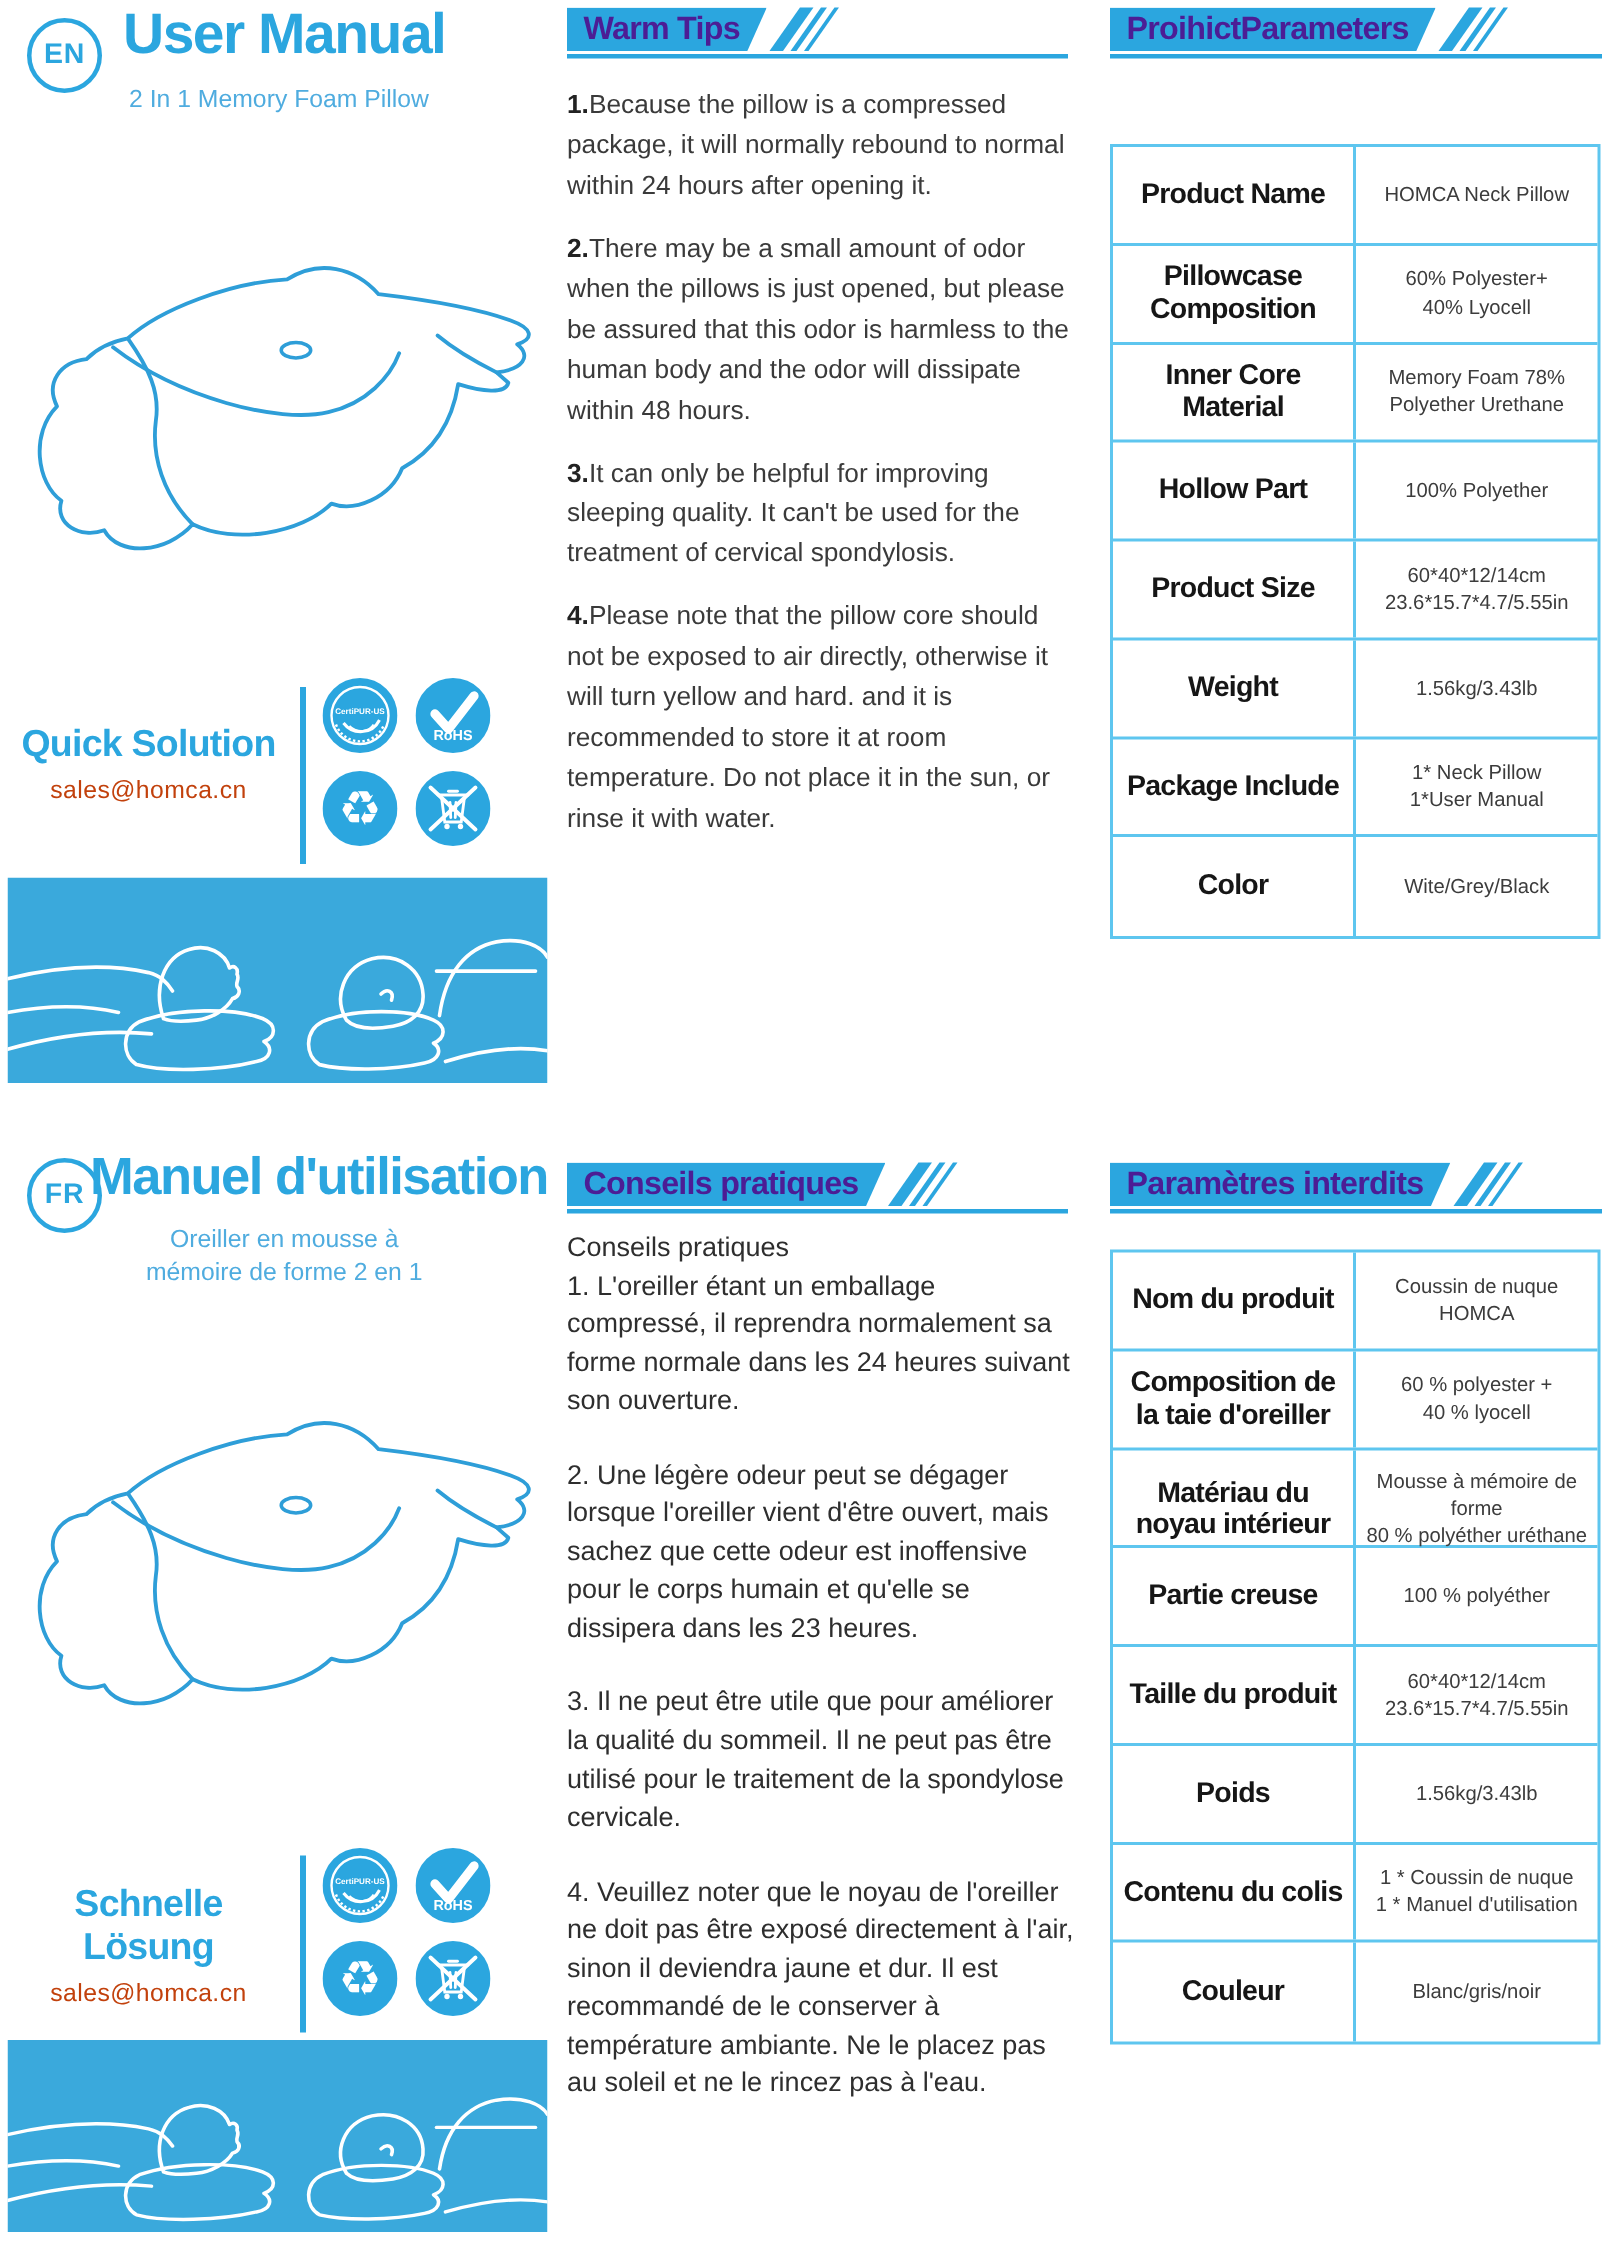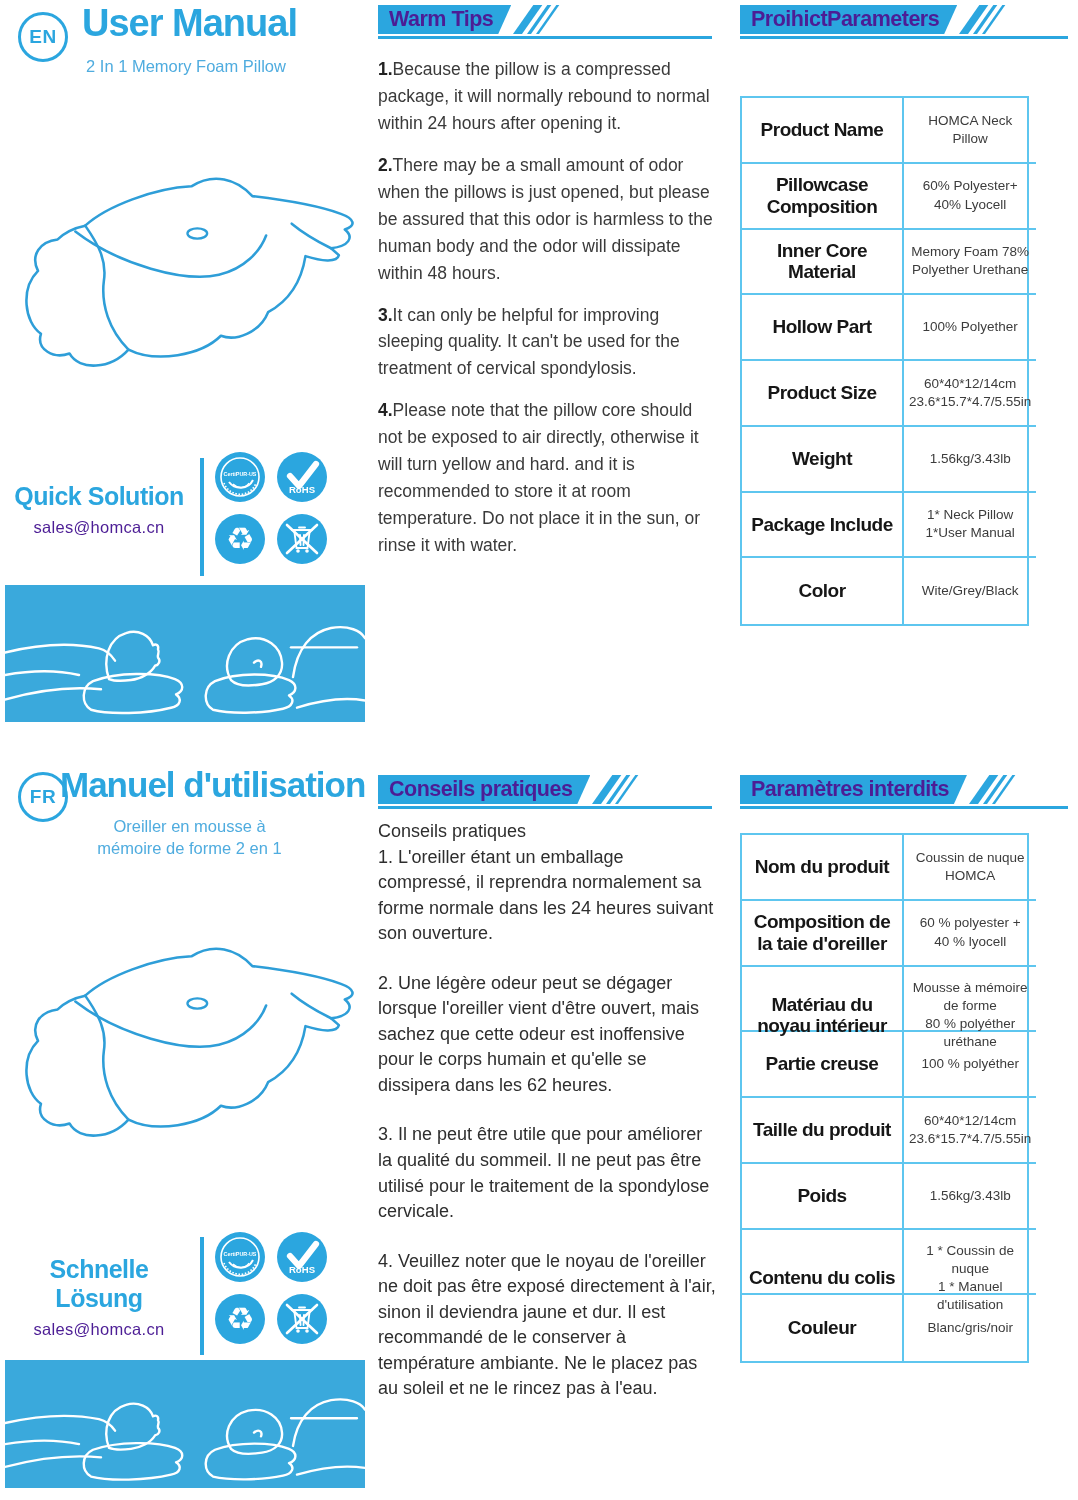--- a/index.html
+++ b/index.html
@@ -23,21 +23,21 @@
         color:var(--accent);letter-spacing:-1px;white-space:nowrap;}
   .sec-fr .sec-title{left:60px;top:0px;font-size:35px;}
   .sec-subtitle{position:absolute;left:66px;top:55px;width:240px;text-align:center;font-size:16.5px;
         color:#4FACDF;white-space:pre-line;line-height:1.35;}
   .sec-fr .sec-subtitle{left:62px;width:255px;top:50px;}
   .pillow-art{position:absolute;left:8px;top:145px;width:355px;height:295px;}
   .sec-fr .pillow-art{top:150px;}
   .contact-block{position:absolute;left:6px;top:482px;width:186px;text-align:center;}
   .sec-fr .contact-block{top:490px;}
   .contact-title{font-size:25px;font-weight:bold;color:var(--accent);letter-spacing:-.5px;}
-  .contact-email{margin-top:7px;font-size:16.5px;color:#4c1d95;letter-spacing:.3px;}
+  .contact-email{margin-top:7px;font-size:16.5px;color:#c2410c;letter-spacing:.3px;}
   .side-divider{position:absolute;left:200px;top:458px;width:4px;height:118px;background:var(--accent);}
   .sec-fr .side-divider{top:472px;}
   .icons-grid{position:absolute;left:215px;top:452px;display:grid;
         grid-template-columns:50px 50px;grid-auto-rows:50px;column-gap:22px;row-gap:16px;gap:12px;}
   .sec-fr .icons-grid{top:467px;}
   .cert-icon{width:50px;height:50px;}
   .blue-band{position:absolute;left:5px;top:585px;width:360px;height:137px;display:block;}
   .sec-fr .blue-band{top:595px;height:128px;}
 
   
@@ -57,21 +57,21 @@
 
   
   .tips-text{position:absolute;left:378px;top:56px;width:336px;color:#3a3a3a;}
   .sec-en .tips-text p{margin:0 0 15px 0;font-size:17.5px;line-height:1.54;}
   .sec-fr .tips-text{top:54px;width:340px;color:#2e2e2e;}
   .sec-fr .tips-text p{margin:0 0 24px 0;font-size:18px;line-height:1.42;}
   .tips-text b{font-weight:bold;color:#222;}
   .tips-text span{white-space:pre-line;}
 
   
-  .param-table{position:absolute;left:740px;top:96px;width:289px;height:530px;border:2px solid var(--tborder);
+  .param-table{position:absolute;left:740px;top:96px;width:327px;height:530px;border:2px solid var(--tborder);
         box-sizing:border-box;display:grid;grid-auto-rows:1fr;}
   .sec-fr .param-table{top:68px;}
   .prow{display:grid;grid-template-columns:162px 1fr;border-bottom:2px solid var(--tborder);min-height:0;}
   .prow:last-child{border-bottom:none;}
   .plabel{border-right:2px solid var(--tborder);display:flex;align-items:center;justify-content:center;
         font-weight:bold;font-size:19px;color:#161616;text-align:center;padding:2px 6px;line-height:1.12;
         letter-spacing:-.5px;}
   .pvalue{display:flex;align-items:center;justify-content:center;font-size:13.5px;color:#3c3c3c;
         text-align:center;white-space:pre-line;padding:12px 5px;line-height:1.35;}
 </style>
@@ -301,21 +301,21 @@
       <span class="banner-box">Conseils pratiques</span>
       <span class="banner-stripes">
           <i></i>
           <i></i>
           <i></i>
         </span>
     </div>
     <div class="tips-text">
       <p><b></b><span>Conseils pratiques
 1. L'oreiller étant un emballage compressé, il reprendra normalement sa forme normale dans les 24 heures suivant son ouverture.</span></p>
-      <p><b></b><span>2. Une légère odeur peut se dégager lorsque l'oreiller vient d'être ouvert, mais sachez que cette odeur est inoffensive pour le corps humain et qu'elle se dissipera dans les 62 heures.</span></p>
+      <p><b></b><span>2. Une légère odeur peut se dégager lorsque l'oreiller vient d'être ouvert, mais sachez que cette odeur est inoffensive pour le corps humain et qu'elle se dissipera dans les 23 heures.</span></p>
       <p><b></b><span>3. Il ne peut être utile que pour améliorer la qualité du sommeil. Il ne peut pas être utilisé pour le traitement de la spondylose cervicale.</span></p>
       <p><b></b><span>4. Veuillez noter que le noyau de l'oreiller ne doit pas être exposé directement à l'air, sinon il deviendra jaune et dur. Il est recommandé de le conserver à température ambiante. Ne le placez pas au soleil et ne le rincez pas à l'eau.</span></p>
     </div>
 
     <div class="col-banner right-banner">
       <span class="banner-box">Paramètres interdits</span>
       <span class="banner-stripes">
           <i></i>
           <i></i>
           <i></i>

